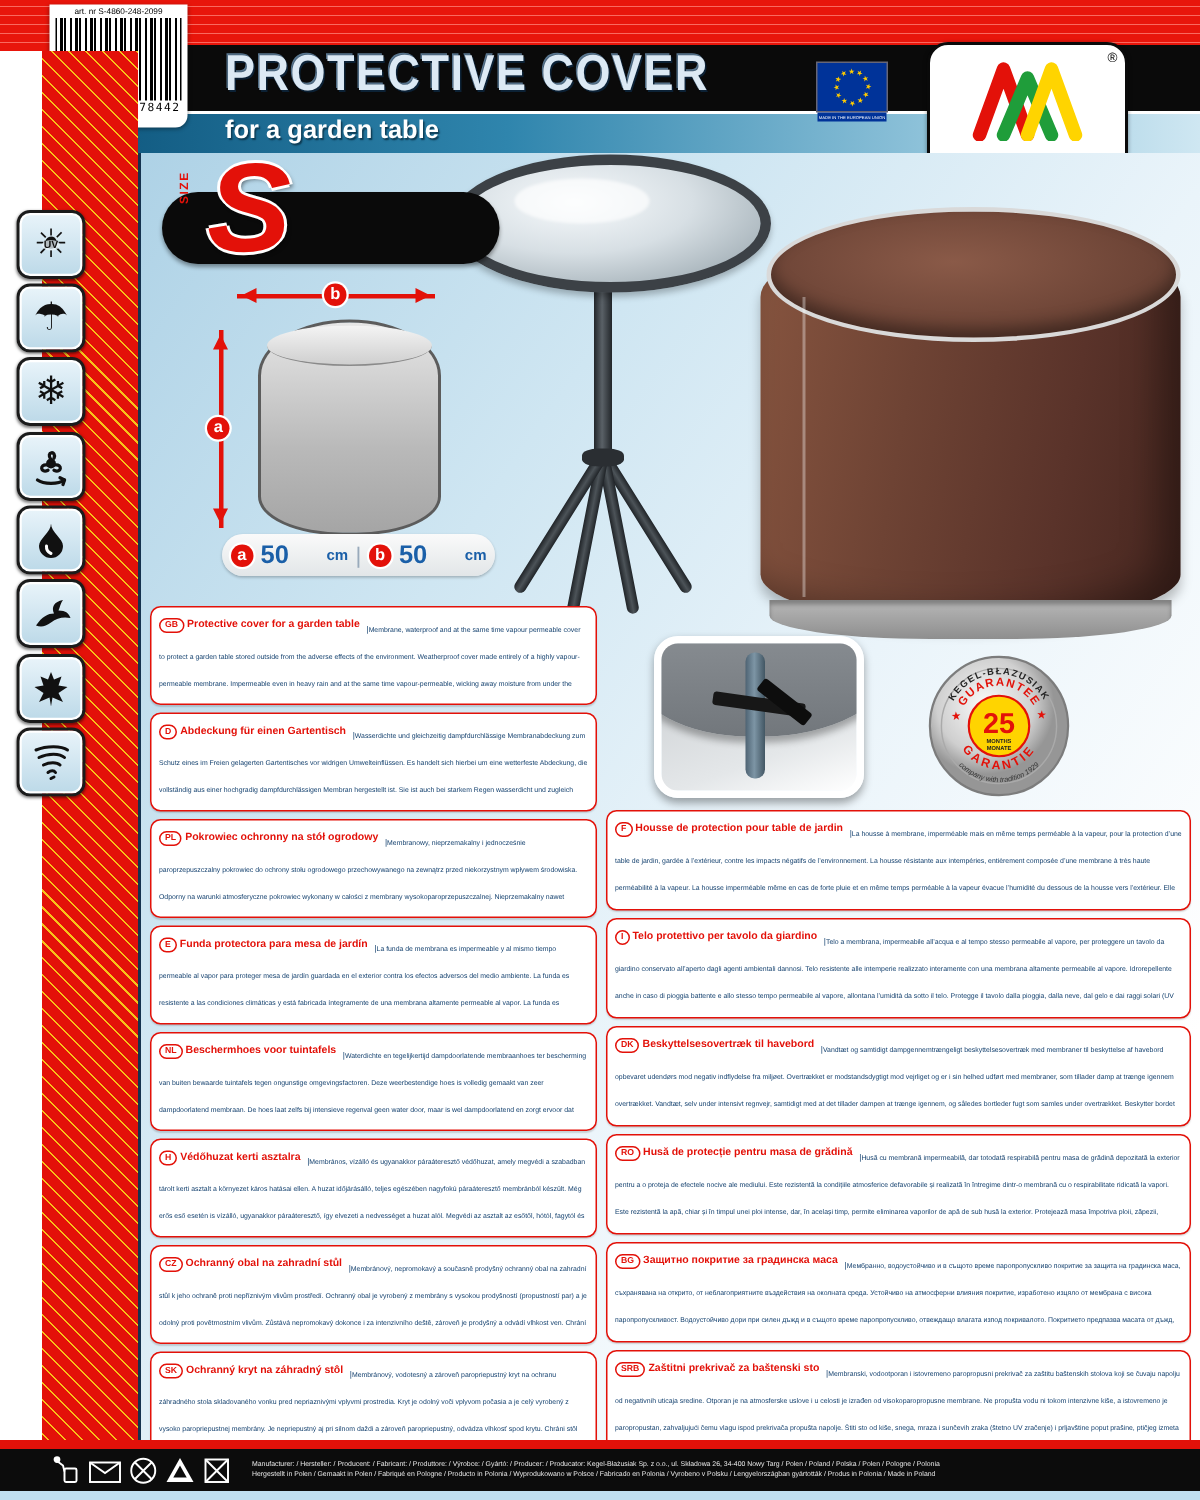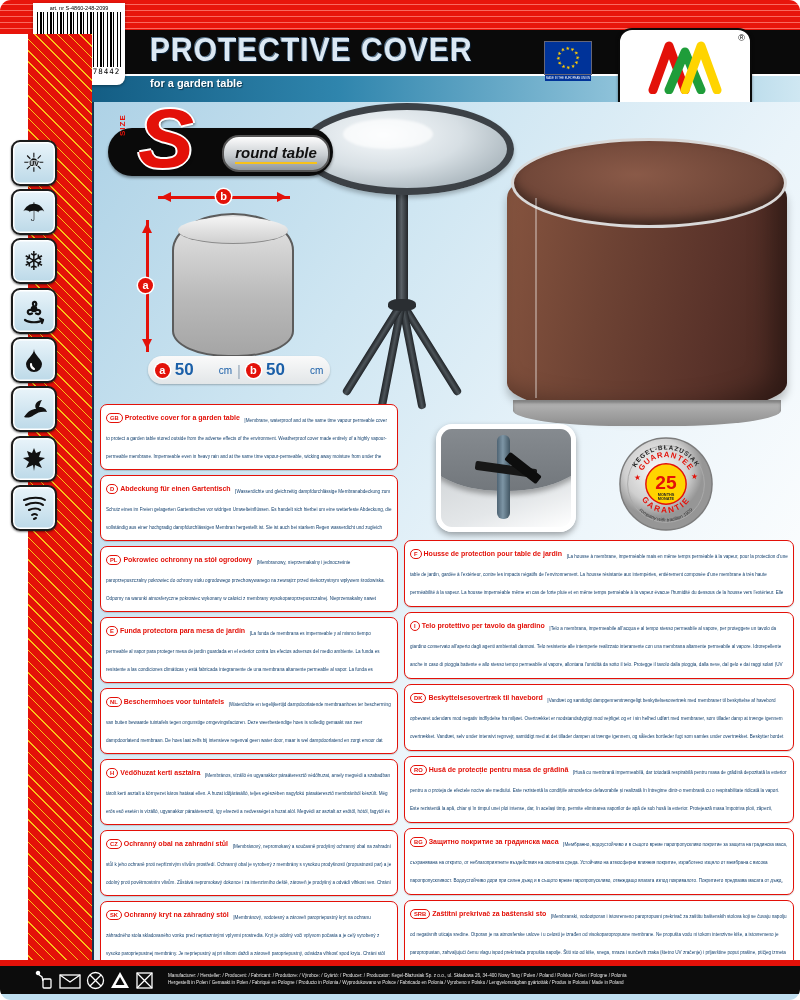--- a/index.html
+++ b/index.html
@@ -1,28 +1,28 @@
 <!DOCTYPE html>
 <html><head>
 <meta charset="utf-8">
 <style>
   html,body{margin:0;padding:0;}
   body{font-family:"Liberation Sans","DejaVu Sans",sans-serif;background:#fff;}
-  #page{position:relative;width:800px;height:1000px;overflow:hidden;background:#fff;margin:0 auto;border-radius:11px;}
+  #page{position:relative;width:800px;height:1000px;overflow:hidden;background:#fff;margin:0 auto;}
 
   
   .top-red{position:absolute;left:0;top:0;width:800px;height:34px;
     background:repeating-linear-gradient(180deg,#e8150b 0 4px,#f9695f 4px 5px,#e8150b 5px 6px);}
   .black-band{position:absolute;left:90px;top:30px;width:710px;height:44px;background:#0a0a0a;
     border-bottom:3px solid #bfe3f5;border-radius:0 0 0 22px;}
   .title{position:absolute;left:150px;top:33px;font-size:30px;font-weight:800;letter-spacing:1px;
     color:#dce9f4;text-shadow:0 0 1px #0d2236,1px 1px 0 #0d2236,-1px -1px 0 #5b7891;transform:scaleY(1.12);}
   .blue-band{position:absolute;left:90px;top:74px;width:710px;height:28px;
     background:linear-gradient(90deg,#135d84,#2f85ad 35%,#9ccbe0 80%,#cfe7f2);border-top:2px solid #fff;}
-  .subtitle{position:absolute;left:150px;top:77px;font-size:11px;font-weight:bold;color:#fff;
+  .subtitle{position:absolute;left:150px;top:77px;font-size:17px;font-weight:bold;color:#fff;
     text-shadow:1px 1px 1px #0d3a52;}
 
   
   .barcode-box{position:absolute;left:33px;top:3px;width:92px;height:82px;background:#fff;
     border-radius:0 0 8px 8px;box-shadow:0 1px 3px rgba(0,0,0,.4);padding:2px 4px;box-sizing:border-box;}
   .artnr{font-size:5.5px;color:#000;text-align:center;}
   .bars{height:55px;margin-top:1px;
     background:repeating-linear-gradient(90deg,#000 0 1px,#fff 1px 3px,#000 3px 5px,#fff 5px 6px,#000 6px 7px,#fff 7px 10px);}
   .bcdigits{font-size:7.5px;color:#000;text-align:center;letter-spacing:1px;font-family:"DejaVu Sans Mono",monospace;}
 
@@ -91,21 +91,21 @@
   .arrow-v::before,.arrow-v::after{content:"";position:absolute;left:-7px;border:5.5px solid transparent;}
   .arrow-v::before{top:-2px;border-bottom:10px solid #e31109;}
   .arrow-v::after{bottom:-2px;border-top:10px solid #e31109;}
   .dim-dot{position:absolute;width:15px;height:15px;border-radius:50%;background:#e31109;color:#fff;
     font-size:11px;font-weight:bold;text-align:center;line-height:15px;box-shadow:0 0 0 1.5px #fff;}
   .dim-pill{position:absolute;left:148px;top:356px;width:182px;height:28px;border-radius:14px;
     background:linear-gradient(180deg,#fafafa,#e2e6e8);box-shadow:0 1px 2px rgba(0,0,0,.25);
     display:flex;align-items:center;justify-content:center;gap:5px;}
   .dim-pill .dim-dot{position:static;flex:none;}
   .dim-val{font-size:17px;font-weight:900;color:#1a5fa8;}
-  .dim-unit{font-size:10px;font-weight:normal;color:#1a5fa8;padding-left:20px;}
+  .dim-unit{font-size:10px;font-weight:bold;color:#1a5fa8;padding-left:20px;}
   .dim-sep{color:#9ab;font-size:15px;}
 
   
   .table-photo{position:absolute;left:288px;top:103px;width:232px;height:300px;}
   .glass-top{position:absolute;left:12px;top:0;width:200px;height:78px;border-radius:50%;
     border:7px solid #3c4146;background:radial-gradient(ellipse at 38% 32%,#f7fafc,#d7dfe4 45%,#aab6bd 80%);
     box-shadow:0 3px 4px rgba(0,0,0,.25);}
   .glass-top::before{content:"";position:absolute;left:18%;top:12%;width:45%;height:38%;border-radius:50%;
     background:rgba(255,255,255,.65);filter:blur(1px);}
   .table-pole{position:absolute;left:108px;top:72px;width:12px;height:132px;
@@ -280,23 +280,20 @@
   <div class="cover-photo">
     <div class="cover-body"></div>
     <div class="cover-top"></div>
     <div class="cover-seam"></div>
     <div class="cover-skirt"></div>
   </div>
 
   <div class="size-bar"></div>
   <div class="size-word">SIZE</div>
   <div class="size-letter">S</div>
-  <div class="round-pill">
-    <span>round table</span>
-  </div>
 
   <div class="arrow-h"></div>
   <div class="dim-dot" style="left:216px;top:189px">b</div>
   <div class="arrow-v"></div>
   <div class="dim-dot" style="left:138px;top:278px">a</div>
   <div class="diagram-cyl"></div>
 
   <div class="dim-pill">
     <span class="dim-dot">a</span>
     <span class="dim-val">50</span>

